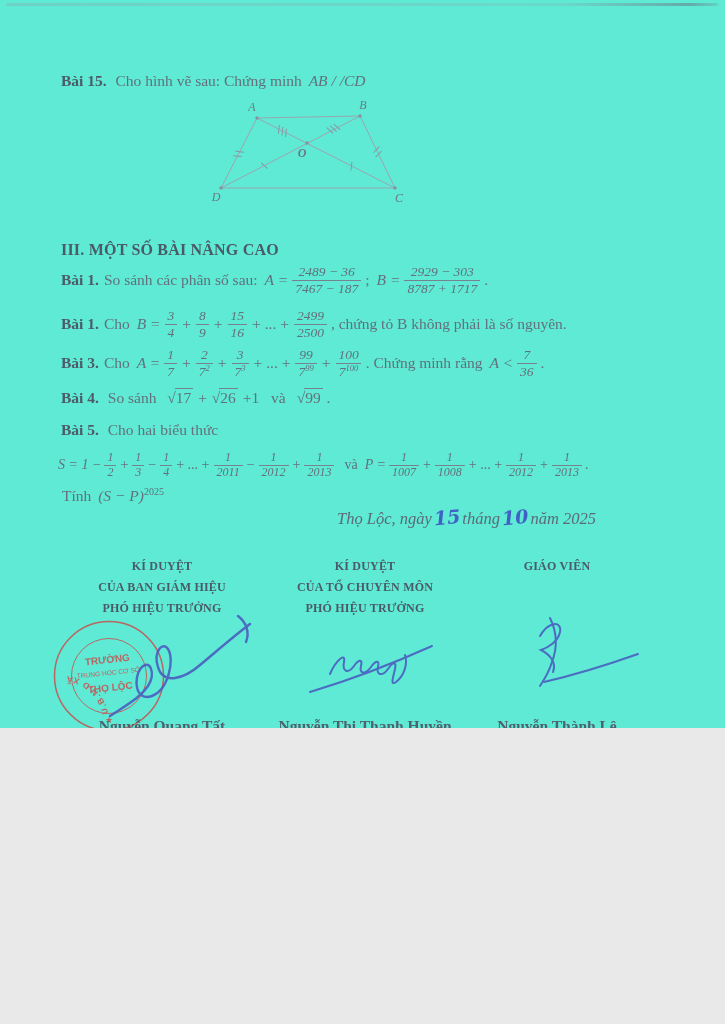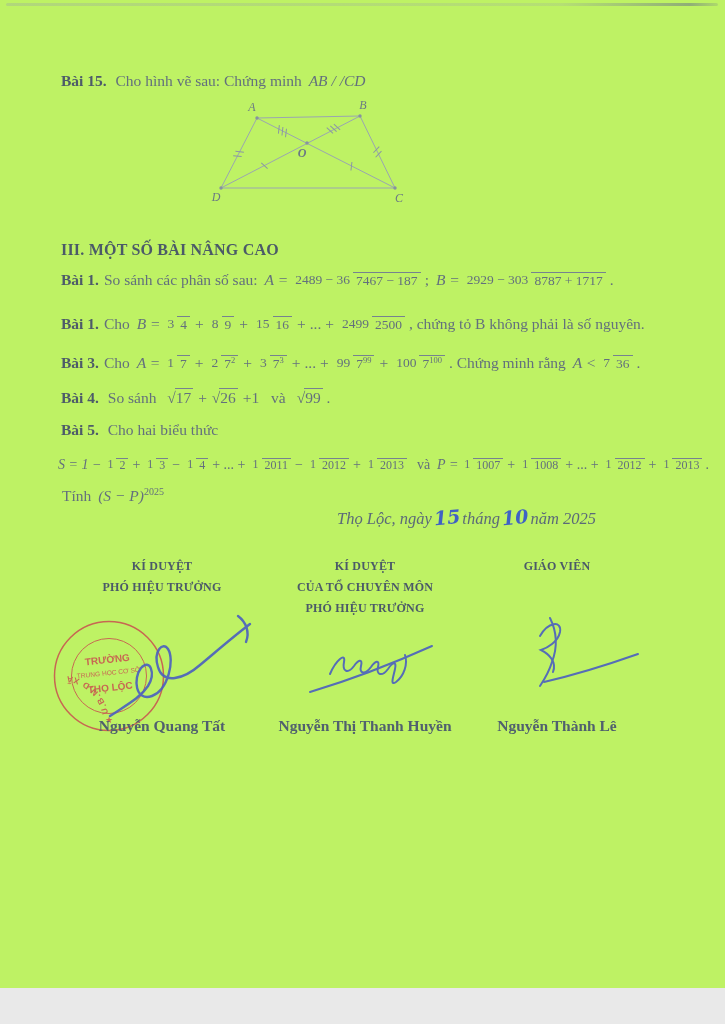--- a/index.html
+++ b/index.html
@@ -1,32 +1,32 @@
 <!DOCTYPE html>
 <html><head>
 <meta charset="utf-8">
 <style>
   html,body{margin:0;padding:0;background:#e9e9e9;}
   .page{
-    position:relative;width:725px;height:988px;margin:0 auto;
-    background:#bef264;overflow:hidden;
+    position:relative;width:725px;height:728px;margin:0 auto;
+    background:#5eead4;overflow:hidden;
     font-family:"Liberation Serif", serif;
     color:#63707d;font-size:15.5px;
   }
   .scan-line{
     position:absolute;top:3px;left:6px;width:712px;height:3px;border-radius:2px;
     background:linear-gradient(to right, rgba(148,158,170,.32), rgba(148,158,170,.22) 78%, rgba(105,118,134,.55) 96%, rgba(105,118,134,.2));
   }
   .line{position:absolute;white-space:nowrap;}
   .mrow{position:absolute;display:flex;align-items:center;white-space:nowrap;height:42px;}
   .bl{font-weight:bold;color:#4d5b69;margin-right:5px;}
   .mi{font-style:italic;}
   .gap{margin-left:7px;}
   .sgap{margin-left:3px;}
-  .frac{display:inline-flex;flex-direction:row;align-items:center;line-height:1.12;font-size:13.5px;margin:0 4px;}
+  .frac{display:inline-flex;flex-direction:column;align-items:center;line-height:1.12;font-size:13.5px;margin:0 4px;font-style:italic;}
   .frac .num{padding:0 3px;}
   .frac .den{border-top:1px solid #76838f;padding:0 3px;}
   .frac sup{font-size:8.5px;vertical-align:super;line-height:0;}
   .op{margin:0 1px;}
   .small .frac{font-size:12px;margin:0 3px;}
   .sqrt{white-space:nowrap;}
   .sqrt .rsign{margin-right:-1px;}
   .sqrt .rad{border-top:1px solid #76838f;padding:0 2px 0 1px;}
   .sup{font-size:10px;vertical-align:super;}
   .title{font-weight:bold;color:#4b5a68;font-size:16px;letter-spacing:.2px;}
@@ -251,20 +251,21 @@
     <span>Tính</span>
     <span class="mi sgap">(S − P)</span><span class="sup">2025</span>
   </div>
 
   <div class="dateline" style="top:508px;left:337px">
     <span>Thọ Lộc, ngày</span><span class="hw">15</span><span>tháng</span><span class="hw">10</span><span>năm 2025</span>
   </div>
 
   <div class="sigcol" style="top:556px;left:48px;width:228px">
     <div>KÍ DUYỆT</div>
+    <div>CỦA BAN GIÁM HIỆU</div>
     <div>PHÓ HIỆU TRƯỞNG</div>
   </div>
   <div class="sigcol" style="top:556px;left:254px;width:222px">
     <div>KÍ DUYỆT</div>
     <div>CỦA TỔ CHUYÊN MÔN</div>
     <div>PHÓ HIỆU TRƯỞNG</div>
   </div>
   <div class="sigcol" style="top:556px;left:468px;width:178px">
     <div>GIÁO VIÊN</div>
   </div>

